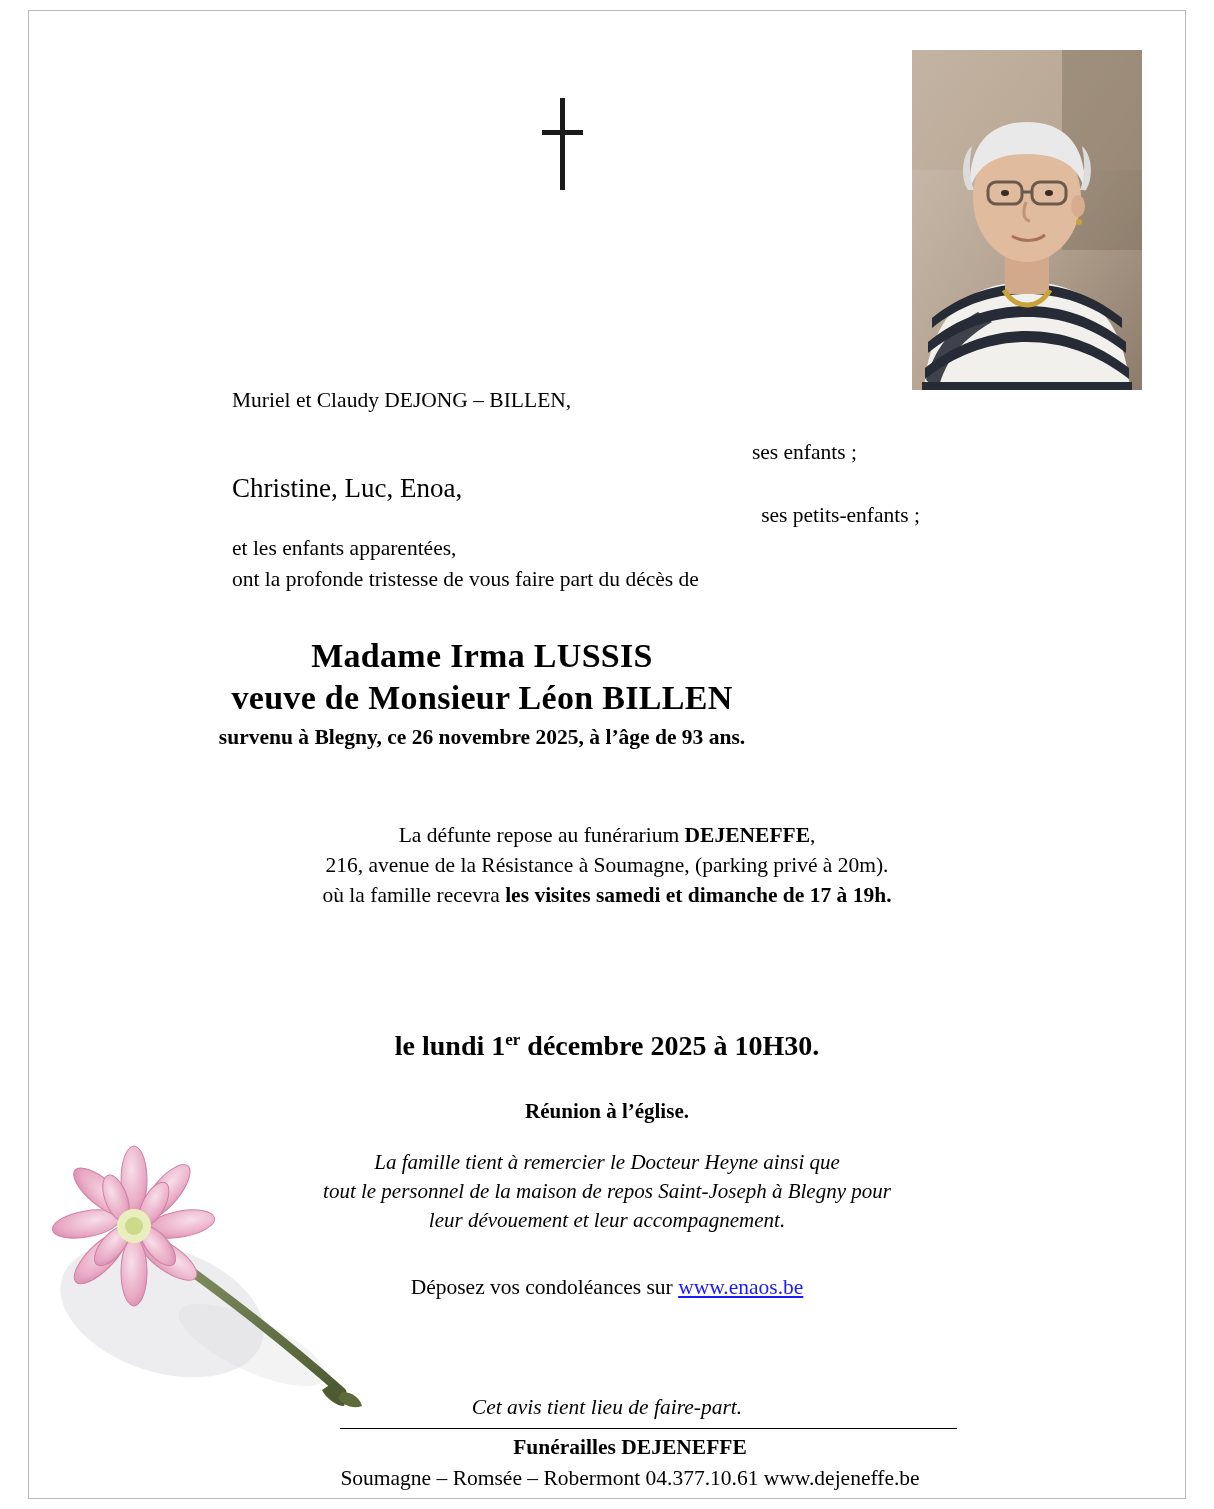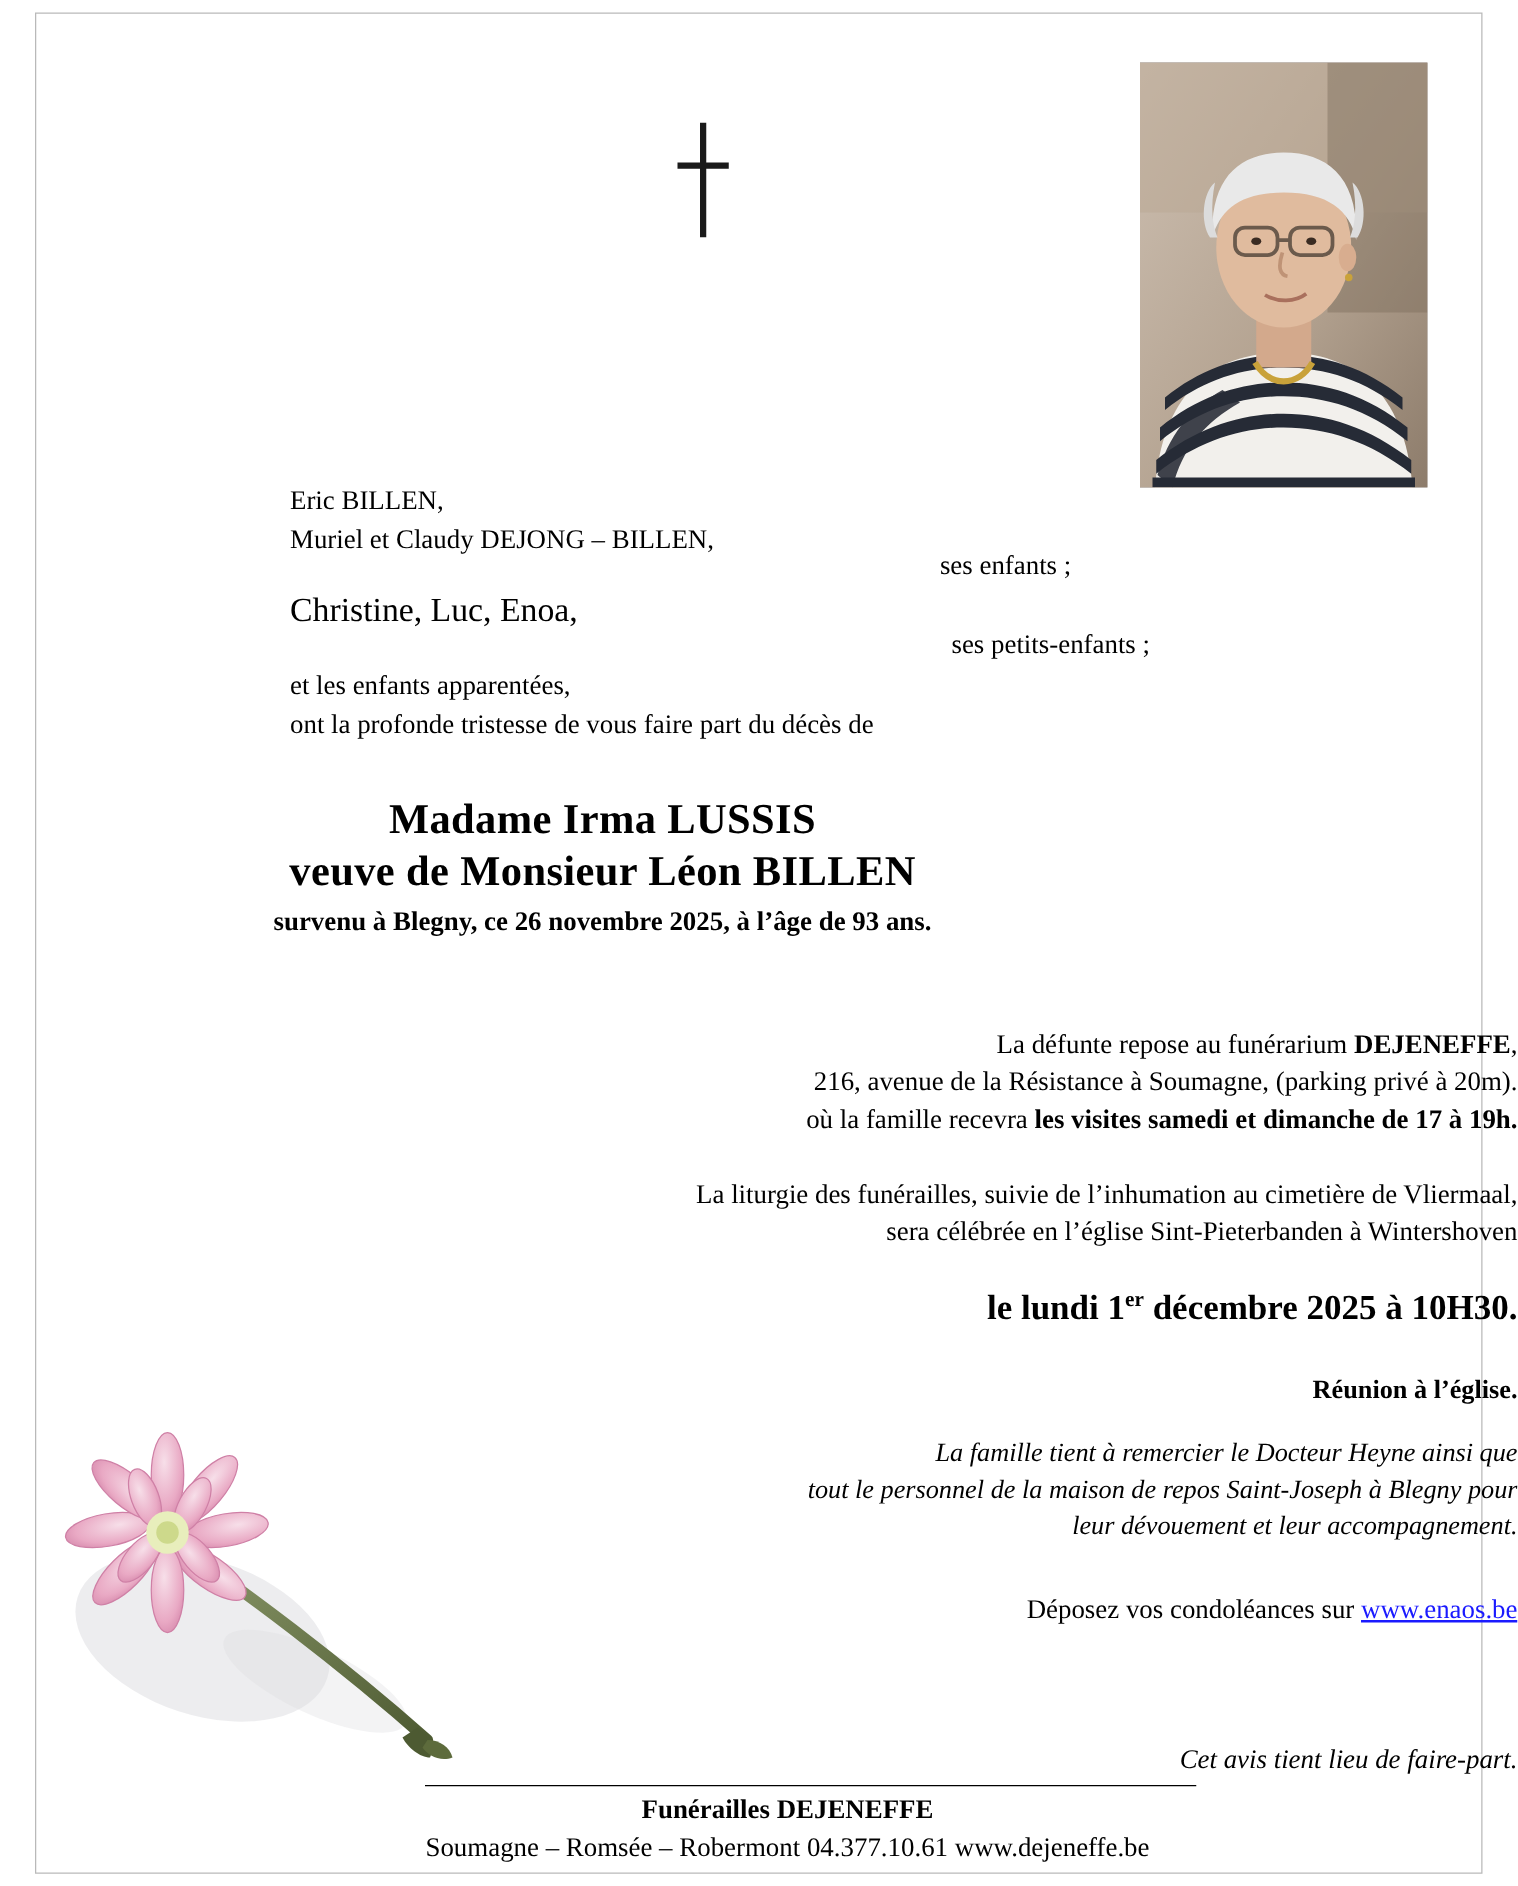--- a/index.html
+++ b/index.html
@@ -101,21 +101,21 @@
   .deceased .l3 {
     font-size: 21.5px;
     font-weight: bold;
     margin-top: 6px;
   }
 
   .block {
     position: absolute;
     width: 1214px;
     left: 0;
-    text-align: right;
+    text-align: center;
     font-size: 21.5px;
     line-height: 30px;
   }
   .funerarium { top: 820px; }
   .liturgie { top: 940px; }
   .datetime {
     top: 1025px;
     font-size: 28px;
     font-weight: bold;
   }
@@ -228,21 +228,20 @@
 
       <path d="M114 152 C110 164 112 170 118 171" stroke="#bf9376" stroke-width="3" fill="none"></path>
       <path d="M100 186 C110 192 124 192 133 185" stroke="#a9705d" stroke-width="3" fill="none"></path>
 
       <ellipse cx="166" cy="156" rx="7" ry="11" fill="#d8ad8f"></ellipse>
       <circle cx="167" cy="172" r="3" fill="#c9a23a"></circle>
     </svg>
   </div>
 
   <div class="names">
-    <div>Eric BILLEN,</div>
     <div>Muriel et Claudy DEJONG – BILLEN,</div>
   </div>
   <div class="role-enfants">
     <div class="role">ses enfants ;</div>
   </div>
   <div class="line-christine">Christine, Luc, Enoa,</div>
   <div class="role-petits">
     <div class="role">ses petits-enfants ;</div>
   </div>
   <div class="line-familles">
@@ -259,24 +258,20 @@
   <div class="block funerarium">
     <div>
       <span>La défunte repose au funérarium </span><span class="b">DEJENEFFE</span><span>,</span>
     </div>
     <div>216, avenue de la Résistance à Soumagne, (parking privé à 20m).</div>
     <div>
       <span>où la famille recevra </span><span class="b">les visites samedi et dimanche de 17 à 19h.</span>
     </div>
   </div>
 
-  <div class="block liturgie">
-    <div>La liturgie des funérailles, suivie de l’inhumation au cimetière de Vliermaal,</div>
-    <div>sera célébrée en l’église Sint-Pieterbanden à Wintershoven</div>
-  </div>
 
   <div class="block datetime">
     <span>le lundi 1</span><sup>er</sup><span> décembre 2025 à 10H30.</span>
   </div>
 
   <div class="block thanks">
     <div>La famille tient à remercier le Docteur Heyne ainsi que</div>
     <div>tout le personnel de la maison de repos Saint-Joseph à Blegny pour</div>
     <div>leur dévouement et leur accompagnement.</div>
   </div>

